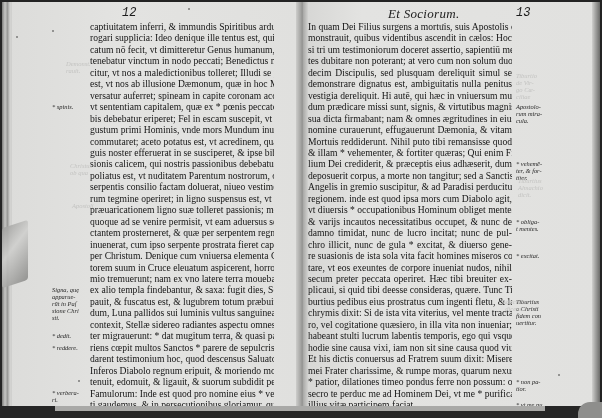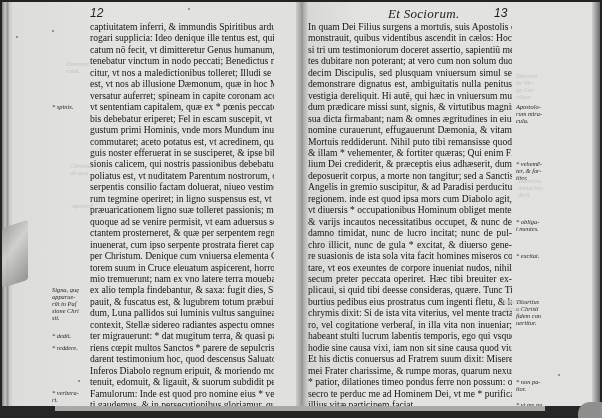--- a/index.html
+++ b/index.html
@@ -49,22 +49,22 @@
       border-radius: 3px;
       opacity: 0.9;
     }
     .running-head {
       position: absolute; top: 4px; height: 16px;
       font-family: "Liberation Serif", serif; font-style: italic;
       font-size: 13px; color: #1c1c1c; letter-spacing: 0.3px;
     }
     .folio {
       position: absolute; top: 4px;
-      font-family: Liberation Sans, sans-serif; font-style: italic;
-      font-size: 12px; color: #1c1c1c;
+      font-family: Liberation Mono, monospace; font-style: italic;
+      font-size: 12px; color: #1c1c1c; margin-left: 32px;
     }
     .text-block {
       position: absolute;
       font-family: "Liberation Serif", serif;
       font-size: 9.6px; line-height: 11.45px;
       color: #141414;
       text-align: justify;
     }
     .text-block .line {
       display: block; white-space: nowrap; overflow: hidden;
@@ -146,28 +146,28 @@
 
       <div class="ghost" style="left:60px; top:58px;">Demonst.
 rauit.</div>
       <div class="ghost" style="left:64px; top:160px;">Christus
 ob qua</div>
       <div class="ghost" style="left:66px; top:200px;">Apostoli</div>
     </div>
 
     <div class="page right">
       <span class="running-head" style="left:86px;">Et Sociorum.</span>
-      <span class="folio" style="left:192px;">13</span>
+      <span class="folio" style="left:182px;">13</span>
 
       <div class="text-block" id="right-text" style="left:6px; top:19px; width:204px;">
           <span class="line">In quam Dei Filius surgens a mortuis, suis Apostolis de-</span>
           <span class="line">monstrauit, quibus videntibus ascendit in cælos: Hoc</span>
           <span class="line">si tri um testimoniorum doceret assertio, sapientiū men-</span>
           <span class="line">tes dubitare non poterant; at vero cum non solum duo-</span>
-          <span class="line">decim Discipulis, sed plusquam vniuersum simul se</span>
+          <span class="line">decim Discipulis, sed plusquam dereliquit simul se</span>
           <span class="line">demonstrare dignatus est, ambiguitatis nulla penitus</span>
           <span class="line">vestigia dereliquit. Hi autē, qui hæc in vniuersum mun-</span>
           <span class="line">dum prædicare missi sunt, signis, &amp; virtutibus magnis</span>
           <span class="line">sua dicta firmabant; nam &amp; omnes ægritudines in eius</span>
           <span class="line">nomine curauerunt, effugauerunt Dæmonia, &amp; vitam</span>
           <span class="line">Mortuis reddiderunt. Nihil puto tibi remansisse quod</span>
           <span class="line">&amp; illam * vehementer, &amp; fortiter quæras; Qui enim Fi-</span>
           <span class="line">lium Dei crediderit, &amp; præceptis eius adhæserit, dum</span>
           <span class="line">deposuerit corpus, a morte non tangitur; sed a Sanctis</span>
           <span class="line">Angelis in gremio suscipitur, &amp; ad Paradisi perducitur</span>
@@ -175,21 +175,21 @@
           <span class="line">vt diuersis * occupationibus Hominum obliget mentes,</span>
           <span class="line">&amp; varijs incautos necessitatibus occupet, &amp; nunc de</span>
           <span class="line">damno timidat, nunc de lucro incitat; nunc de pul-</span>
           <span class="line">chro illicit, nunc de gula * excitat, &amp; diuerso gene-</span>
           <span class="line">re suasionis de ista sola vita facit homines miseros cogi-</span>
           <span class="line">tare, vt eos exeuntes de corpore inueniat nudos, nihil</span>
           <span class="line">secum preter peccata operiret. Hæc tibi breuiter ex-</span>
           <span class="line">plicaui, si quid tibi deesse consideras, quære. Tunc Ti-</span>
           <span class="line">burtius pedibus eius prostratus cum ingenti fletu, &amp; la-</span>
           <span class="line">chrymis dixit: Si de ista vita viterius, vel mente tractaue-</span>
-          <span class="line">ro, vel cogitatione verberaſ, in illa vita non inueniar;</span>
+          <span class="line">ro, vel cogitatione quæsiero, in illa vita non inueniar;</span>
           <span class="line">habeant stulti lucrum labentis temporis, ego qui vsque</span>
           <span class="line">hodie sine causa vixi, iam non sit sine causa quod viuo.</span>
           <span class="line">Et his dictis conuersus ad Fratrem suum dixit: Miserere</span>
           <span class="line">mei Frater charissime, &amp; rumpe moras, quarum nexus</span>
           <span class="line">* patior, dilationes timeo pondus ferre non possum: ob-</span>
           <span class="line">secro te perduc me ad Hominem Dei, vt me * purificans,</span>
           <span class="line last">illius vitæ participem faciat.</span>
         </div>
 
       <div id="right-margins">

